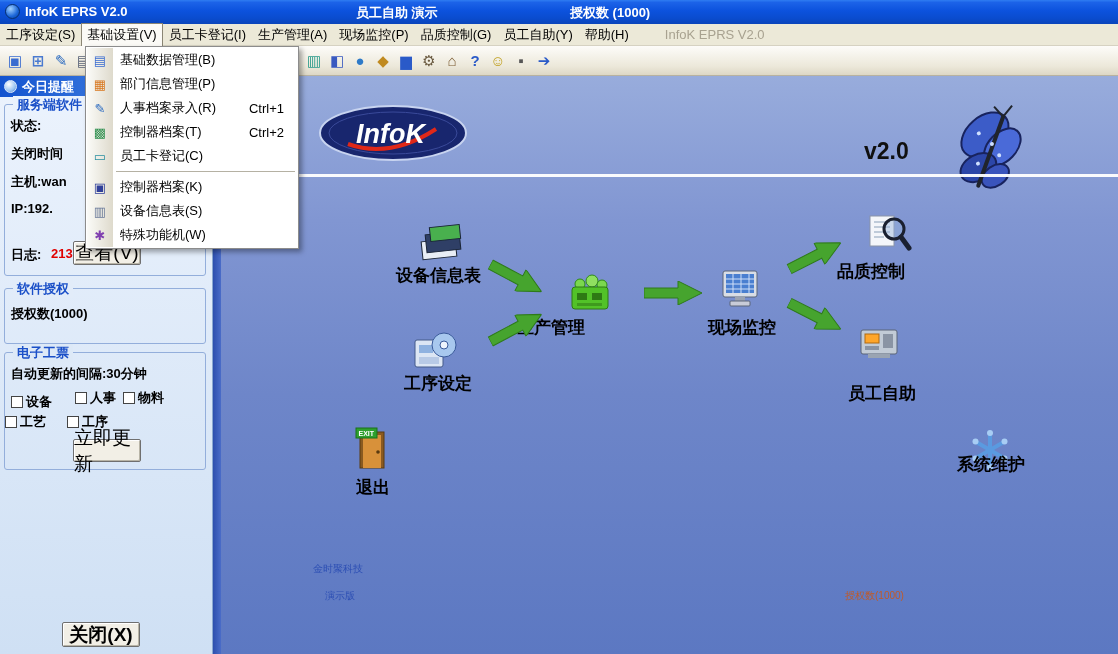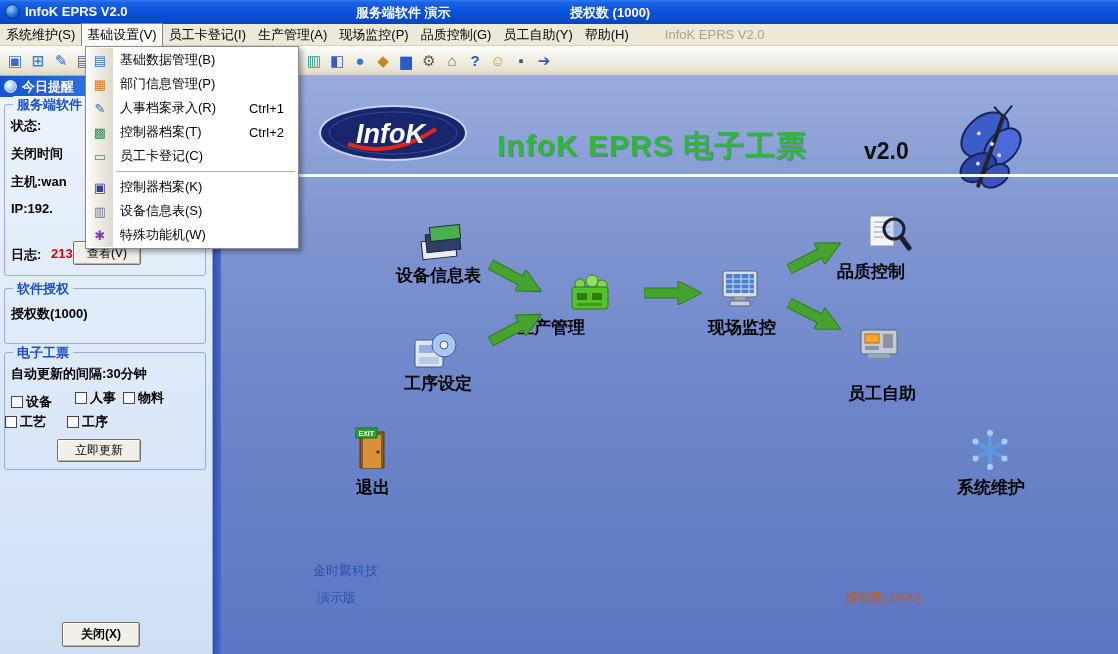--- a/index.html
+++ b/index.html
@@ -43,24 +43,24 @@
   .gb-title{position:absolute;top:-9px;left:8px;padding:0 4px;color:#1b50c8;font-weight:bold;font-size:13px}
   #gb-server{left:4px;top:28px;width:202px;height:172px}
   #gb-server .gb-title{background:#eaf2fd}
   #gb-license{left:4px;top:212px;width:202px;height:56px}
   #gb-license .gb-title{background:#e2ecf9}
   #gb-update{left:4px;top:276px;width:202px;height:118px}
   #gb-update .gb-title{background:#dde9f7}
   .sb-line{position:absolute;left:6px;font-size:13px;font-weight:bold;color:#000;white-space:nowrap}
   #sb-log-value{position:absolute;left:46px;top:141px;font-size:13px;font-weight:bold}
   .xp-btn{position:absolute;background:#f2efe6;border:1px solid #6f6f6f;border-radius:2px;
-    box-shadow:inset 1px 1px 0 #fff,inset -1px -1px 0 #b8b4a6;font-size:12px;color:#000;
+    box-shadow:inset 1px 1px 0 #fff,inset -1px -1px 0 #b8b4a6;font-size:19px;color:#000;
     display:flex;align-items:center;justify-content:center;cursor:pointer}
   #btn-view{left:68px;top:136px;width:68px;height:24px}
-  #btn-update{left:52px;top:86px;width:84px;height:23px}
+  #btn-update{left:68px;top:86px;width:68px;height:23px}
   #btn-close{left:62px;top:546px;width:78px;height:25px;font-weight:bold}
   .cb{position:absolute;display:flex;align-items:center;font-size:13px;font-weight:bold;cursor:pointer}
   .cb-box{width:12px;height:12px;background:#fff;border:1px solid #444;margin-right:3px;flex:none}
 
   
   #splitter{position:absolute;left:213px;top:76px;width:8px;height:578px;
     background:linear-gradient(90deg,#2d4fae,#4a6cc8)}
   #main{position:absolute;left:221px;top:76px;width:897px;height:578px;
     background:linear-gradient(180deg,#98acdc 0%,#8196d2 25%,#6e86c9 55%,#5c78c2 100%)}
   #logo{position:absolute;left:97px;top:28px}
@@ -71,30 +71,30 @@
   #divider{position:absolute;left:0;top:98px;width:897px;height:3px;background:rgba(255,255,255,.95)}
   .node-icon{position:absolute;cursor:pointer}
   .node-label{position:absolute;width:84px;text-align:center;font-size:17px;font-weight:bold;color:#000;cursor:pointer;white-space:nowrap}
   #icon-base{left:197px;top:146px}      #lbl-base{left:175px;top:188px}
   #icon-process{left:192px;top:254px}   #lbl-process{left:175px;top:296px}
   #icon-production{left:347px;top:198px}#lbl-production{left:288px;top:240px}
   #icon-site{left:497px;top:192px}      #lbl-site{left:479px;top:240px}
   #icon-quality{left:645px;top:136px}   #lbl-quality{left:608px;top:184px}
   #icon-self{left:637px;top:248px}      #lbl-self{left:619px;top:306px}
   #icon-exit{left:131px;top:350px}      #lbl-exit{left:110px;top:400px}
-  #icon-maint{left:749px;top:354px}     #lbl-maint{left:728px;top:400px}
+  #icon-maint{left:749px;top:354px}     #lbl-maint{left:728px;top:377px}
   .arrow{position:absolute}
   #arrow-1{left:266px;top:190px;transform:rotate(28deg)}
   #arrow-2{left:266px;top:240px;transform:rotate(-28deg)}
   #arrow-3{left:423px;top:205px}
   #arrow-4{left:565px;top:168px;transform:rotate(-27deg)}
   #arrow-5{left:565px;top:228px;transform:rotate(27deg)}
-  .footer-text{position:absolute;font-size:13px;white-space:nowrap}
+  .footer-text{position:absolute;font-size:10px;white-space:nowrap}
   #footer-company{left:92px;top:486px}
-  #footer-demo{left:96px;top:513px}
+  #footer-demo{left:104px;top:513px}
   #footer-license{left:624px;top:513px}
 
   
   #dropdown{position:absolute;left:85px;top:46px;width:214px;background:#fff;
     border:1px solid #8c8c8c;box-shadow:3px 3px 5px rgba(0,0,0,.35);padding:1px 0;z-index:50}
   #dd-gutter{position:absolute;left:1px;top:1px;width:26px;height:calc(100% - 2px);
     background:linear-gradient(90deg,#fbfbf8,#dedacc)}
   .dd-item{position:relative;display:flex;align-items:center;height:24px;padding-left:34px;
     font-size:13px;color:#000;cursor:pointer}
   .dd-icon{position:absolute;left:5px;width:18px;text-align:center;font-size:13px;font-weight:bold}
@@ -102,26 +102,26 @@
   .dd-sep{height:1px;background:#b5b1a3;margin:3px 3px 3px 30px;position:relative}
 </style>
 </head>
 <body>
 
 <div id="screen">
 
   <div id="titlebar">
     <span id="app-icon"></span>
     <span id="title-app">InfoK EPRS V2.0</span>
-    <span id="title-center">服务端软件 演示</span>
+    <span id="title-center">员工自助 演示</span>
     <span id="title-right">授权数 (1000)</span>
   </div>
 
   <div id="menubar">
-    <span class="menu-item">系统维护(S)</span>
+    <span class="menu-item">工序设定(S)</span>
     <span class="menu-item active">基础设置(V)</span>
     <span class="menu-item">员工卡登记(I)</span>
     <span class="menu-item">生产管理(A)</span>
     <span class="menu-item">现场监控(P)</span>
     <span class="menu-item">品质控制(G)</span>
     <span class="menu-item">员工自助(Y)</span>
     <span class="menu-item">帮助(H)</span>
     <span id="menubar-right">InfoK EPRS V2.0</span>
   </div>
 
@@ -207,21 +207,20 @@
 
   <div id="main">
 
     <svg id="logo" width="150" height="58" viewBox="0 0 150 58">
       <ellipse cx="75" cy="29" rx="73" ry="27" fill="#18266e" stroke="#c8d4f0" stroke-width="2"></ellipse>
       <ellipse cx="75" cy="29" rx="64" ry="21" fill="none" stroke="#3a4a9a" stroke-width="1"></ellipse>
       <path d="M30 40 Q 72 55 118 25" stroke="#e02818" stroke-width="4" fill="none"></path>
       <text x="38" y="39" font-size="27" font-style="italic" font-weight="bold" fill="#ffffff">InfoK</text>
     </svg>
 
-    <span id="main-title" style="color: rgb(46, 184, 58);">InfoK EPRS 电子工票</span>
     <span id="main-version">v2.0</span>
 
     <svg id="butterfly" width="92" height="100" viewBox="0 0 92 100">
       <ellipse cx="40" cy="30" rx="27" ry="18" fill="#3c5cc8" stroke="#18235e" stroke-width="2" transform="rotate(-35 40 30)"></ellipse>
       <ellipse cx="56" cy="44" rx="22" ry="14" fill="#4a6ad8" stroke="#18235e" stroke-width="2" transform="rotate(-40 56 44)"></ellipse>
       <ellipse cx="30" cy="62" rx="19" ry="13" fill="#2c46a8" stroke="#18235e" stroke-width="2" transform="rotate(-22 30 62)"></ellipse>
       <ellipse cx="46" cy="72" rx="15" ry="10" fill="#3a54bc" stroke="#18235e" stroke-width="2" transform="rotate(-28 46 72)"></ellipse>
       <line x1="60" y1="14" x2="28" y2="80" stroke="#20242c" stroke-width="4" stroke-linecap="round"></line>
       <line x1="60" y1="14" x2="70" y2="4" stroke="#20242c" stroke-width="2"></line>
       <line x1="60" y1="14" x2="52" y2="3" stroke="#20242c" stroke-width="2"></line>

